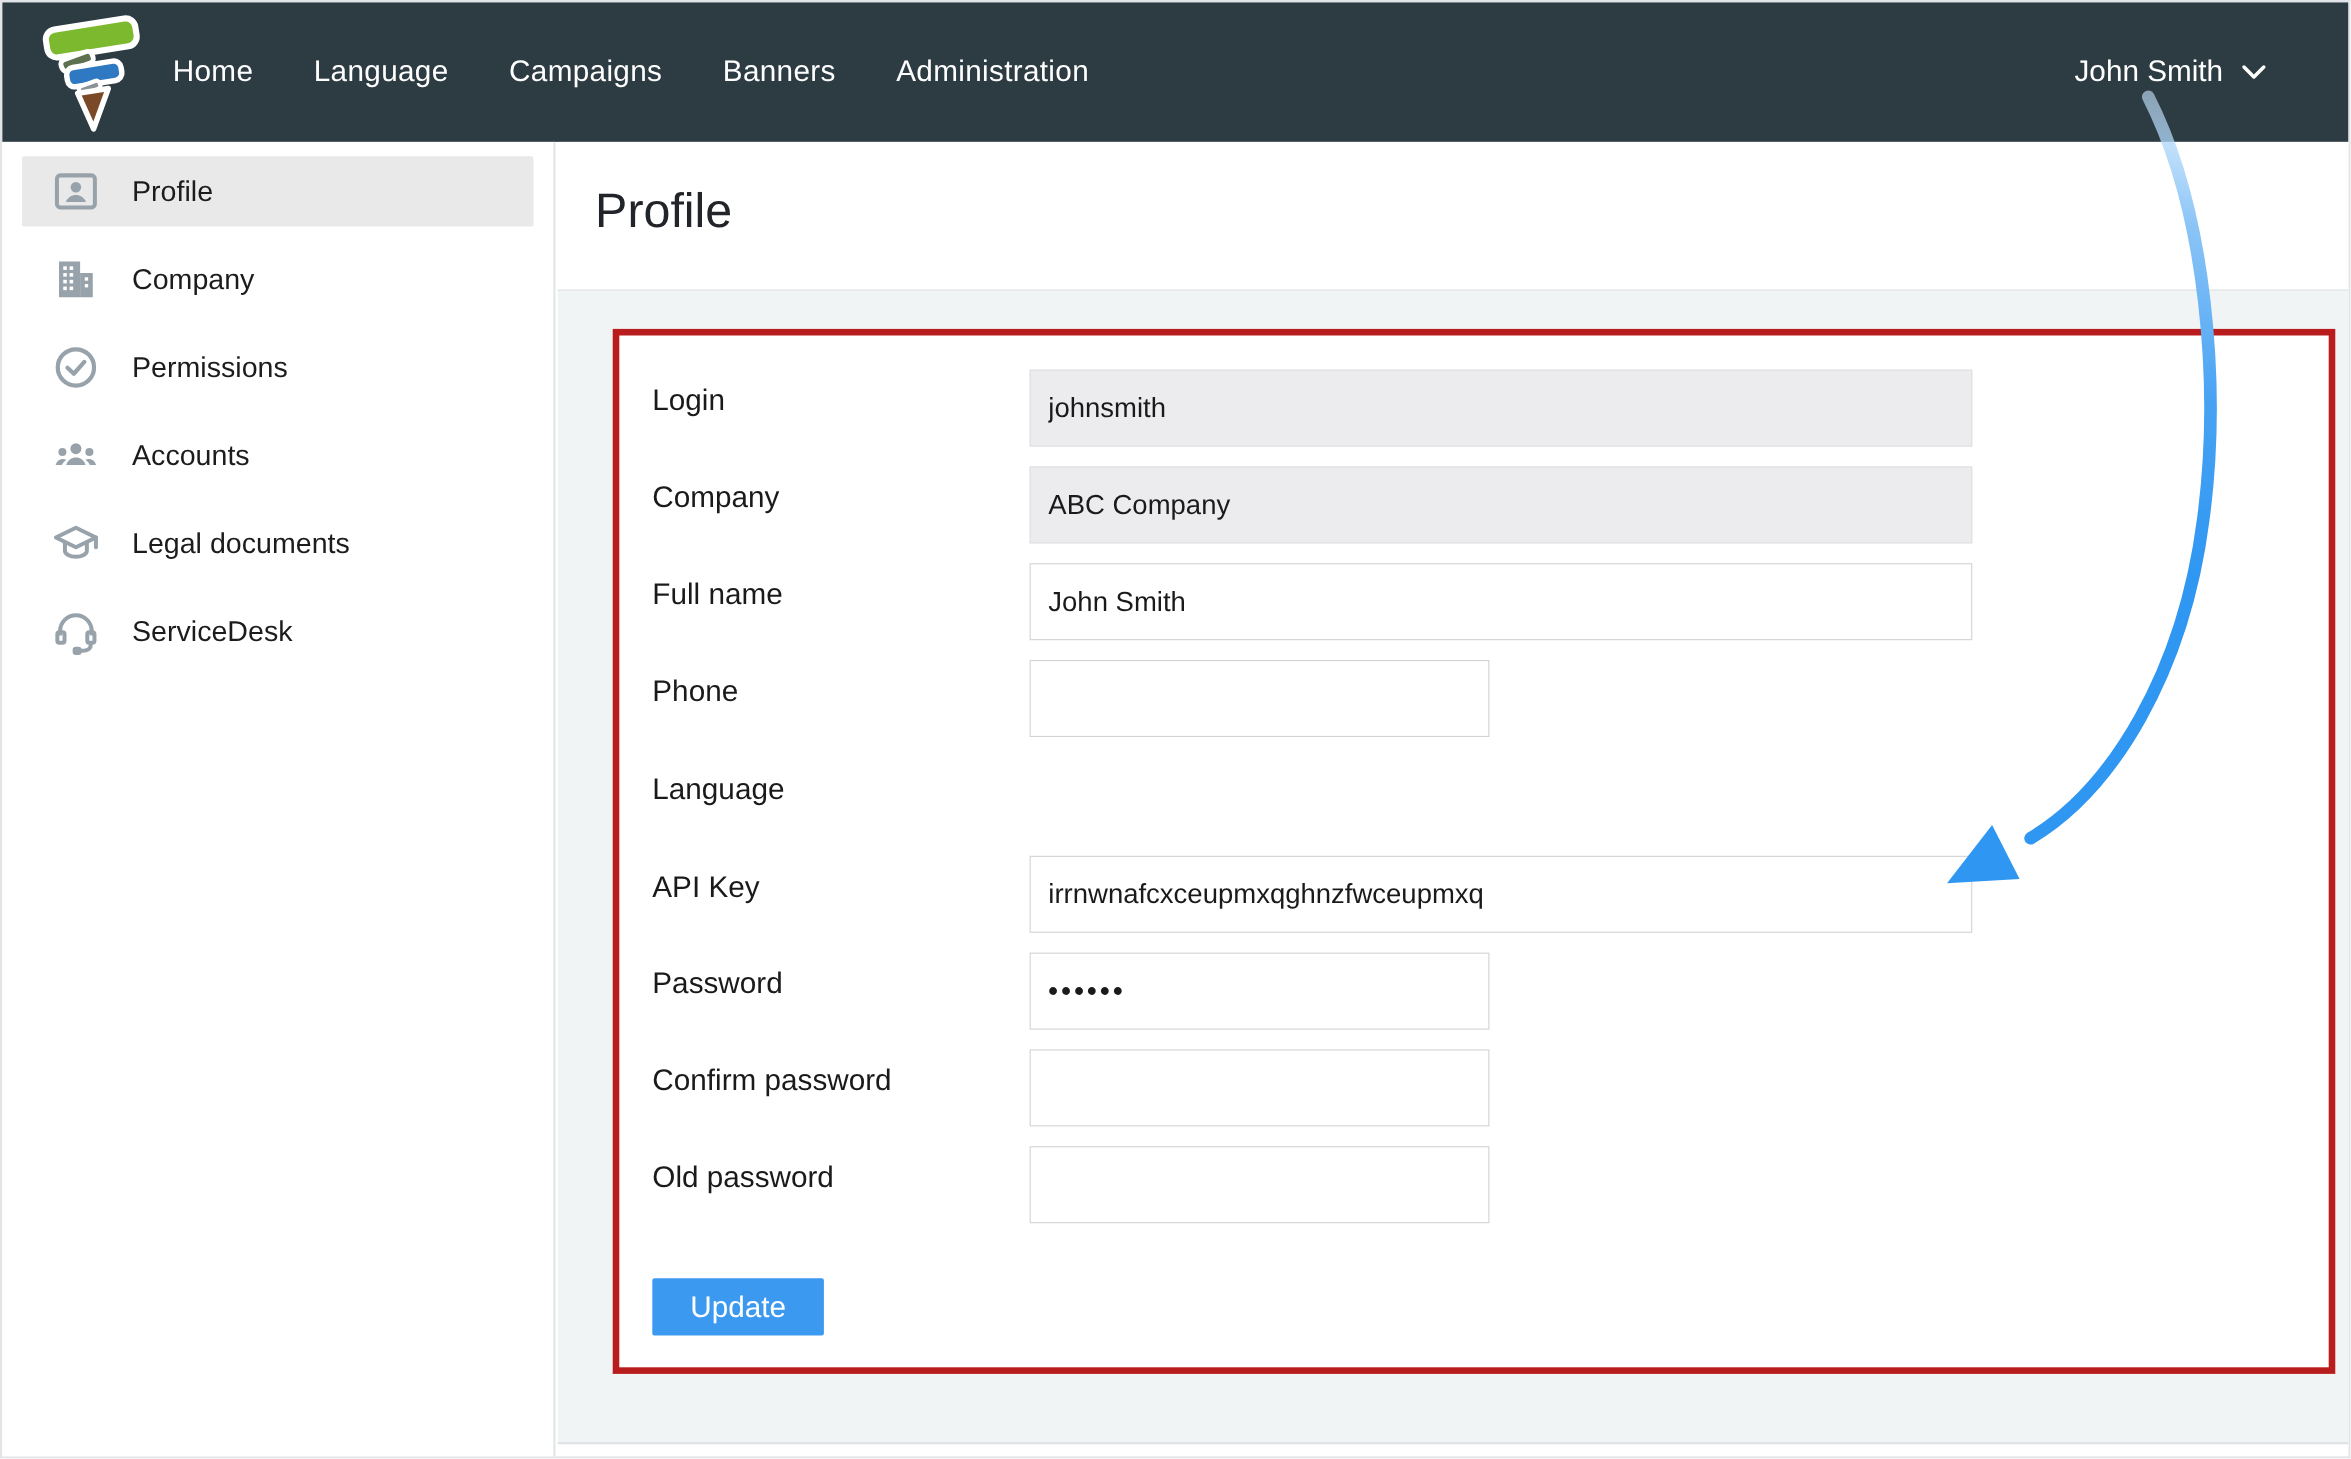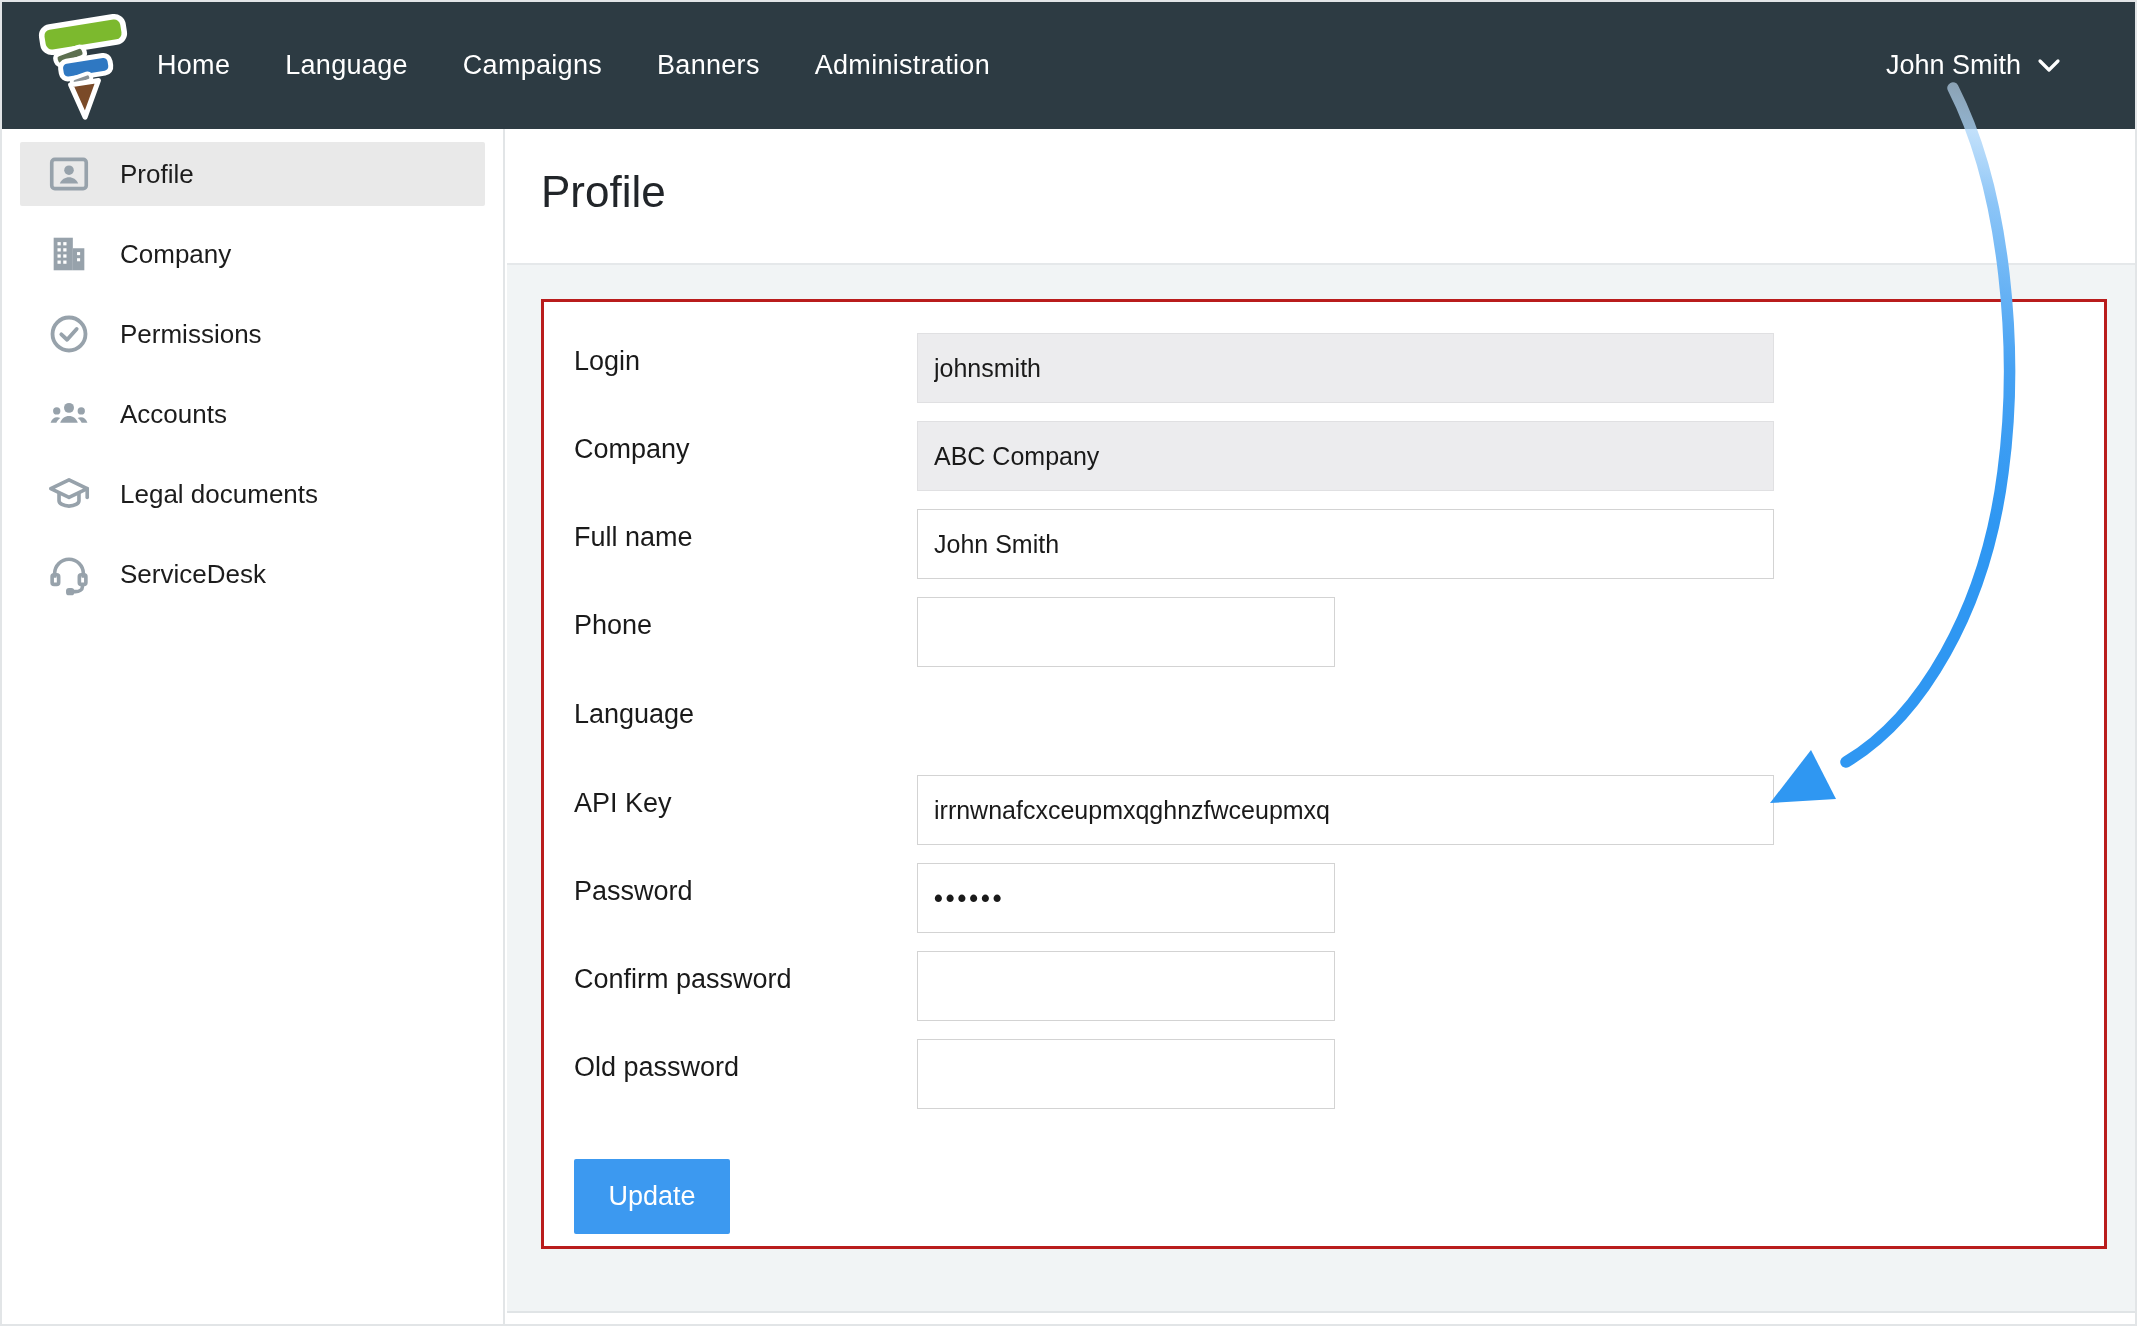--- a/index.html
+++ b/index.html
@@ -23,22 +23,22 @@
   .side-item.selected { background:#e9e9e9; }
   .side-icon { width:46px; height:46px; flex:0 0 46px; display:flex; align-items:center; justify-content:center; }
   .side-label { font-size:26px; color:#1c1c1c; }
 
   
   .main-header { position:absolute; left:505px; top:127px; right:0; height:136px; background:#fff;
                  border-bottom:2px solid #e5e8ea; }
   .page-title { position:absolute; left:34px; top:38px; font-size:44px; color:#212529; font-weight:400; }
   .content { position:absolute; left:505px; top:263px; right:0; height:1048px; background:#f1f4f5;
              border-bottom:2px solid #e0e4e6; }
-  .card { position:absolute; left:34px; top:34px; width:1566px; height:950px; background:#fff;
-          border:3px solid #b91c1c; }
+  .card { position:absolute; left:50px; top:34px; width:1566px; height:950px; background:#fff;
+          border:6px solid #b91c1c; }
 
   .row { position:absolute; left:0; width:100%; height:57px; }
   .row-label { position:absolute; left:30px; top:0; height:57px; line-height:57px;
                font-size:27px; color:#1a1a1a; white-space:nowrap; }
   .field { position:absolute; left:373px; top:0; height:70px; border:1px solid #d3d3d3;
            background:#fff; font-size:25px; color:#1a1a1a; padding:0 16px;
            font-family:"Liberation Sans", sans-serif; outline:none; }
   .field.long { width:857px; }
   .field.short { width:418px; }
   .field.disabled { background:#ececee; border-color:#e0e0e2; }
@@ -46,21 +46,21 @@
   .select-box { position:absolute; left:373px; top:0; width:418px; height:57px; border:1px solid #d3d3d3;
                 background:#fff; display:flex; align-items:center; padding:0 16px; font-size:25px;
                 color:#1a1a1a; cursor:pointer; }
   .caret { position:absolute; right:18px; top:25px; width:0; height:0;
            border-left:7px solid transparent; border-right:7px solid transparent;
            border-top:8px solid #555; }
 
   .r0{top:31px}.r1{top:119px}.r2{top:207px}.r3{top:295px}.r4{top:384px}
   .r5{top:473px}.r6{top:561px}.r7{top:649px}.r8{top:737px}
 
-  .update-btn { position:absolute; left:30px; top:857px; width:156px; height:75px; background:#3c99f0;
+  .update-btn { position:absolute; left:30px; top:857px; width:156px; height:52px; background:#3c99f0;
                 color:#fff; font-size:27px; border:none; border-radius:2px; cursor:pointer;
                 font-family:"Liberation Sans", sans-serif; }
 
   .arrow-overlay { position:absolute; left:0; top:0; width:2137px; height:1326px;
                    pointer-events:none; z-index:6; }
 </style>
 </head>
 <body>
 
 <div class="screen">

